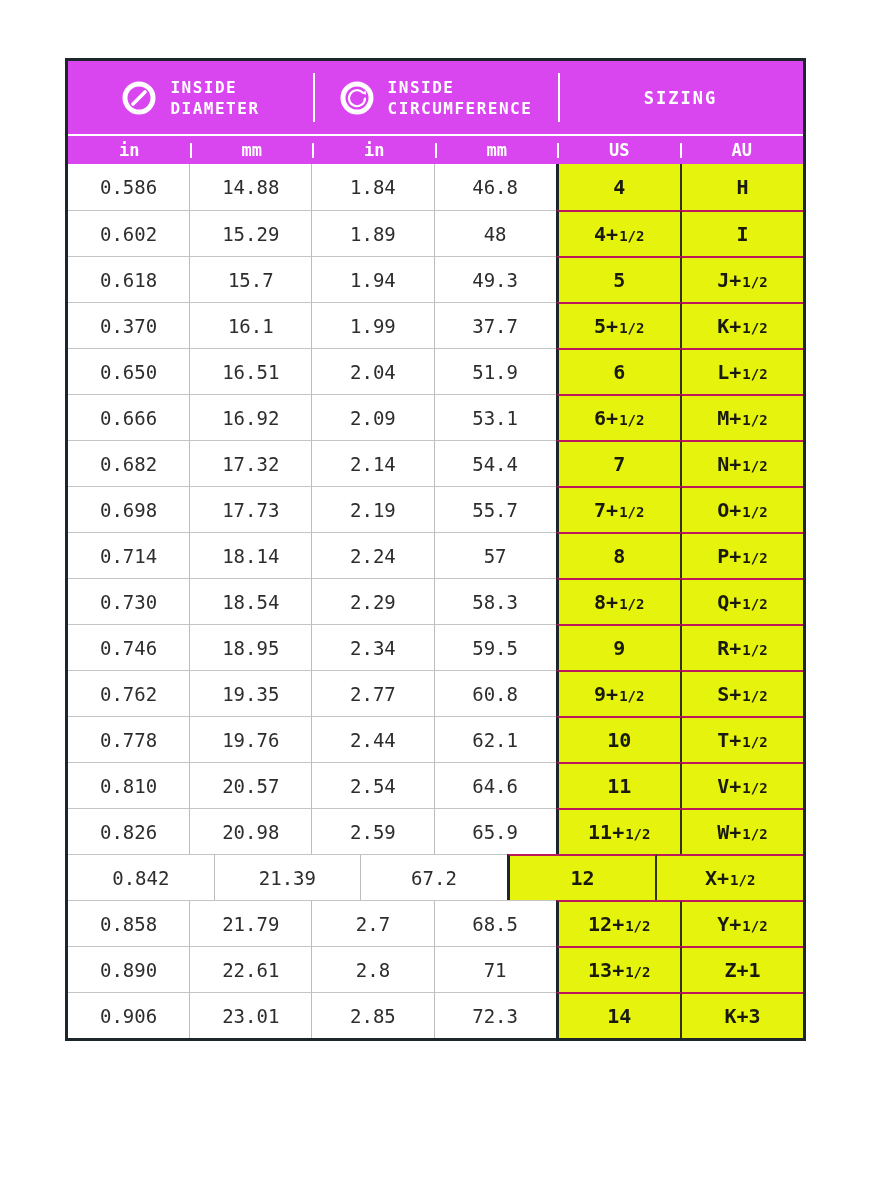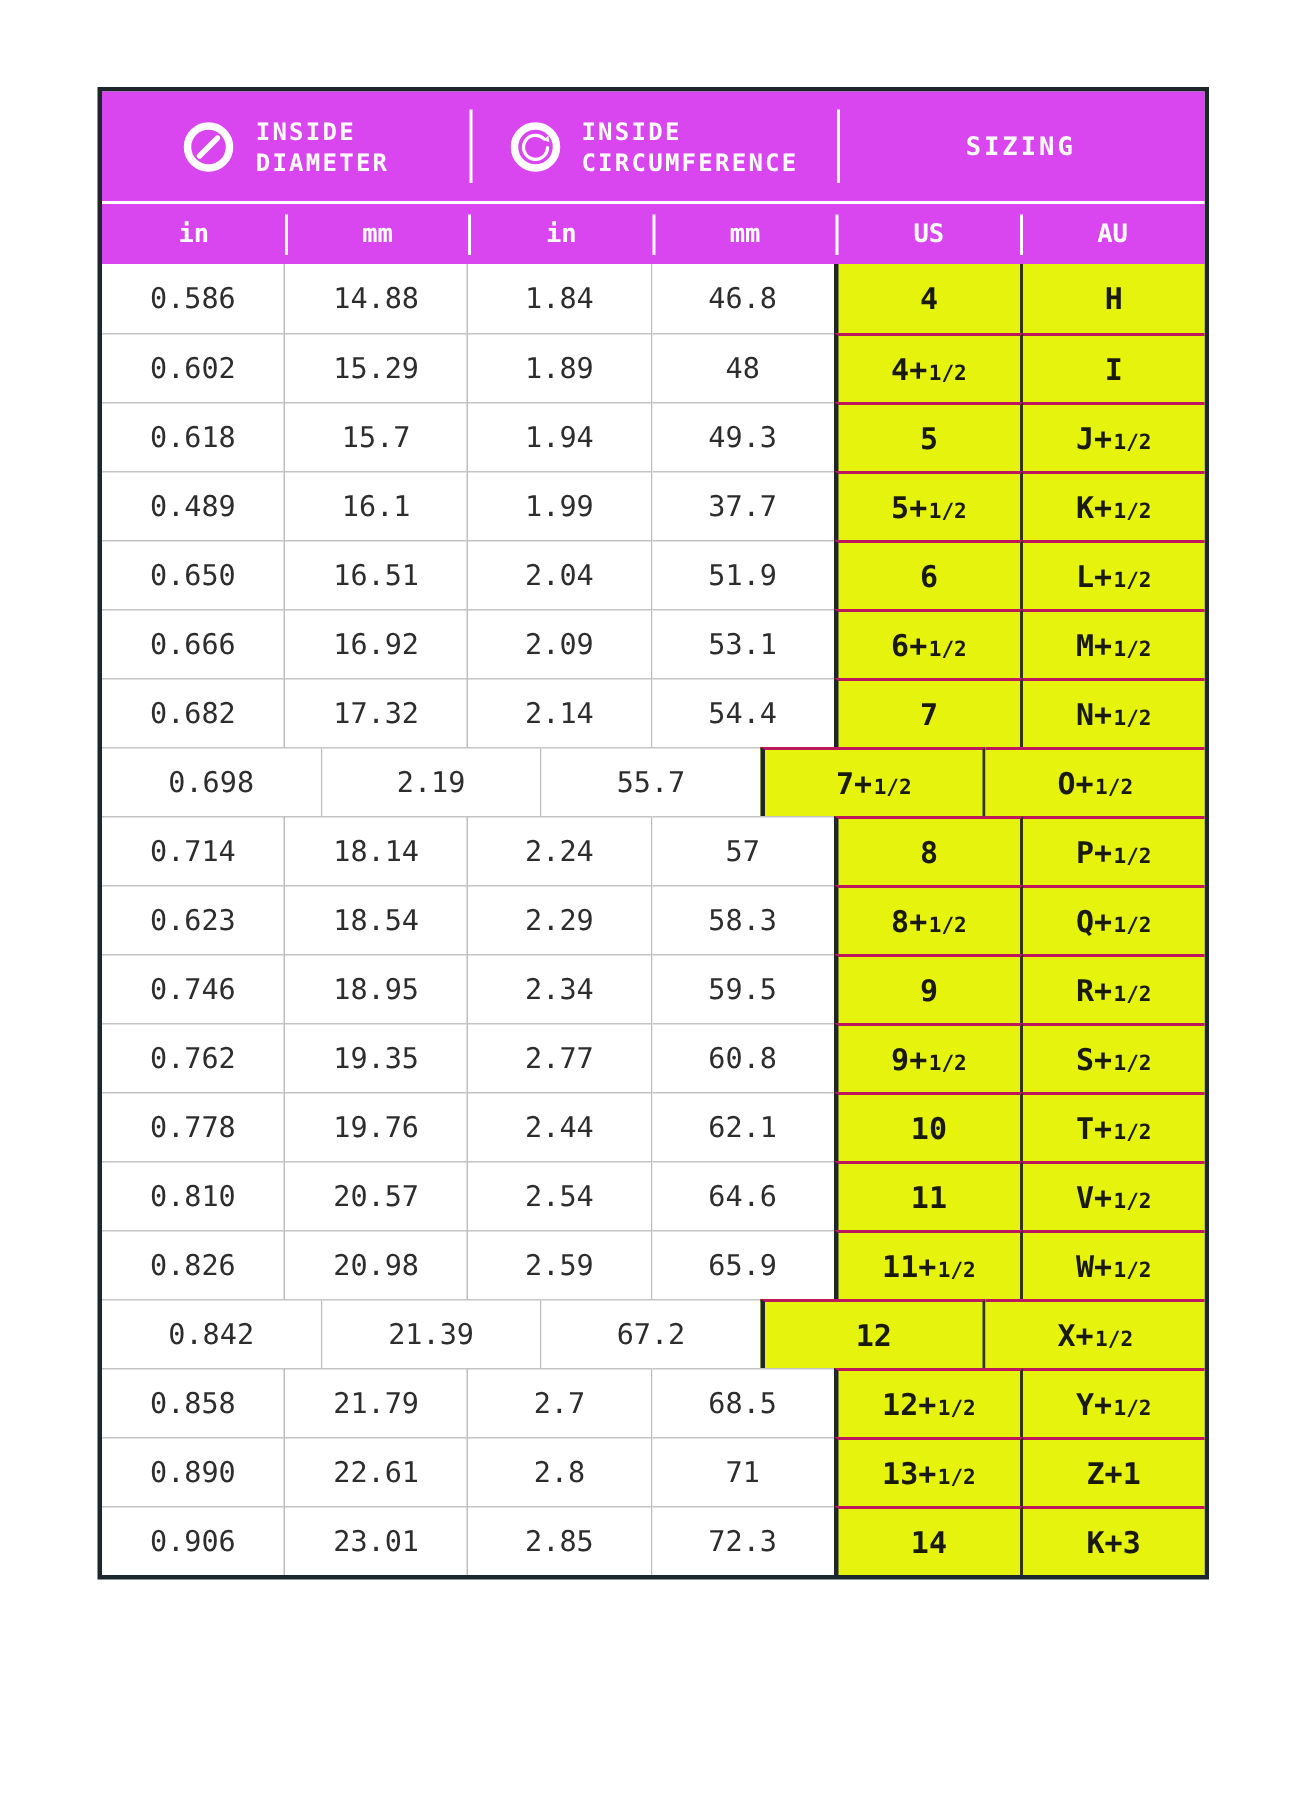--- a/index.html
+++ b/index.html
@@ -26,21 +26,21 @@
   .hlabel span {
     font-size:16px; font-weight:bold; letter-spacing:1.5px; line-height:21px;
   }
   .sizing-label { font-size:17px; font-weight:bold; letter-spacing:2px; }
   .hsep {
     position:absolute; top:12px; height:49px; width:2px; background:#ffffff;
   }
   .hsep.s1 { left:33.333%; } .hsep.s2 { left:66.666%; }
   .hline { height:2px; background:#ffffff; }
   
-  .subheader { display:flex; height:40px; }
+  .subheader { display:flex; height:28px; }
   .sh-cell {
     flex:1; position:relative;
     display:flex; align-items:center; justify-content:center;
     font-size:17px; font-weight:bold;
   }
   .sh-cell:not(:last-child)::after {
     content:""; position:absolute; right:-1px; top:7px; bottom:6px;
     width:2px; background:#ffffff;
   }
   
@@ -129,21 +129,21 @@
         <div class="cell c0">0.618</div>
         <div class="cell c1">15.7</div>
         <div class="cell c2">1.94</div>
         <div class="cell c3">49.3</div>
         <div class="cell c4 hl">5</div>
         <div class="cell c5 hl">
           <span class="sz"><span>J+</span><span class="frac">1/2</span></span>
         </div>
       </div>
       <div class="trow">
-        <div class="cell c0">0.489</div>
+        <div class="cell c0">0.370</div>
         <div class="cell c1">16.1</div>
         <div class="cell c2">1.99</div>
         <div class="cell c3">37.7</div>
         <div class="cell c4 hl">
           <span class="sz"><span>5+</span><span class="frac">1/2</span></span>
         </div>
         <div class="cell c5 hl">
           <span class="sz"><span>K+</span><span class="frac">1/2</span></span>
         </div>
       </div>
@@ -174,41 +174,42 @@
         <div class="cell c1">17.32</div>
         <div class="cell c2">2.14</div>
         <div class="cell c3">54.4</div>
         <div class="cell c4 hl">7</div>
         <div class="cell c5 hl">
           <span class="sz"><span>N+</span><span class="frac">1/2</span></span>
         </div>
       </div>
       <div class="trow">
         <div class="cell c0">0.698</div>
+        <div class="cell c1">17.73</div>
         <div class="cell c2">2.19</div>
         <div class="cell c3">55.7</div>
         <div class="cell c4 hl">
           <span class="sz"><span>7+</span><span class="frac">1/2</span></span>
         </div>
         <div class="cell c5 hl">
           <span class="sz"><span>O+</span><span class="frac">1/2</span></span>
         </div>
       </div>
       <div class="trow">
         <div class="cell c0">0.714</div>
         <div class="cell c1">18.14</div>
         <div class="cell c2">2.24</div>
         <div class="cell c3">57</div>
         <div class="cell c4 hl">8</div>
         <div class="cell c5 hl">
           <span class="sz"><span>P+</span><span class="frac">1/2</span></span>
         </div>
       </div>
       <div class="trow">
-        <div class="cell c0">0.623</div>
+        <div class="cell c0">0.730</div>
         <div class="cell c1">18.54</div>
         <div class="cell c2">2.29</div>
         <div class="cell c3">58.3</div>
         <div class="cell c4 hl">
           <span class="sz"><span>8+</span><span class="frac">1/2</span></span>
         </div>
         <div class="cell c5 hl">
           <span class="sz"><span>Q+</span><span class="frac">1/2</span></span>
         </div>
       </div>

